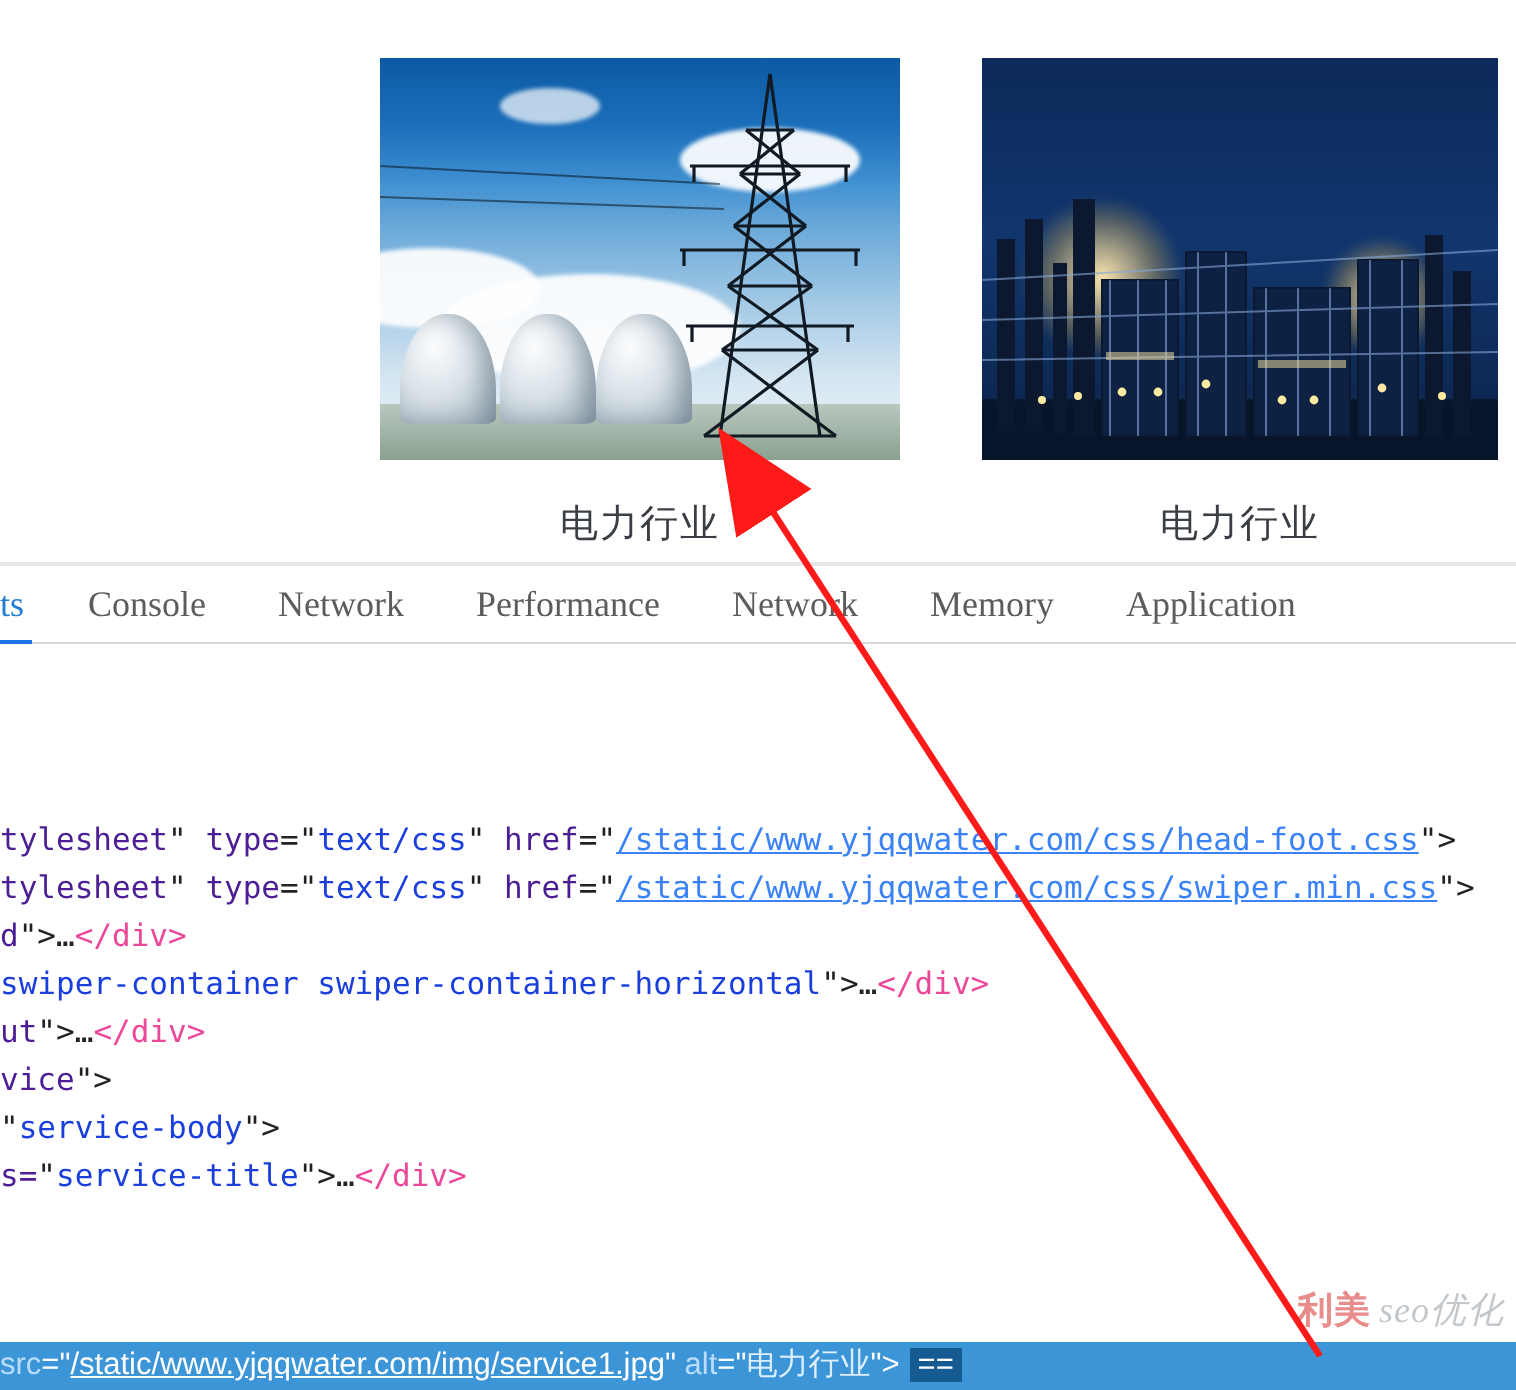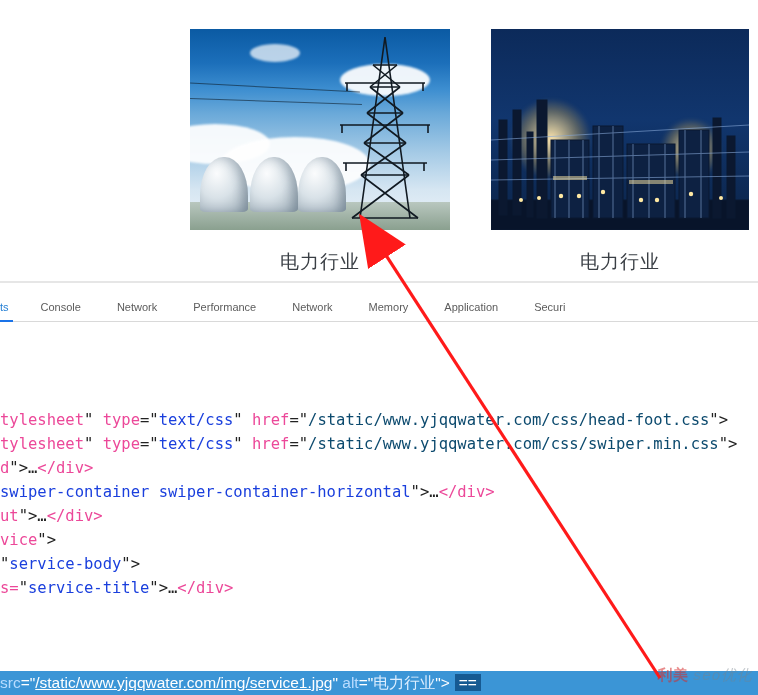--- a/index.html
+++ b/index.html
@@ -27,40 +27,40 @@
   .pylon svg{width:100%;height:100%;display:block}
   .wire{position:absolute;height:1px;background:rgba(10,20,30,.55)}
   
   .steel{background:linear-gradient(180deg,#0c2a5a 0%,#11366e 45%,#0b2347 100%);position:relative;overflow:hidden}
   .plant{position:absolute;left:0;right:0;bottom:0;height:150px}
   .plant svg{width:100%;height:100%;display:block}
   .glow{position:absolute;width:80px;height:80px;border-radius:50%;background:radial-gradient(circle,#ffe8b0 0%,rgba(255,200,80,.3) 50%,transparent 72%);filter:blur(2px)}
   
   .devtools{border-top:2px solid #e6e6e6;font-family:Menlo,Consolas,monospace}
   .tabbar{height:38px;border-bottom:1px solid #d9d9d9;display:flex;align-items:flex-end;position:relative;padding-left:0}
-  .tab{font-family:Liberation Sans, sans-serif;font-size:11px;color:#5c5c5c;padding:9px 18px 8px;cursor:pointer;position:relative}
+  .tab{font-family:Liberation Serif, serif;font-size:18px;color:#5c5c5c;padding:9px 18px 8px;cursor:pointer;position:relative}
   .tab.cut{padding-left:0;padding-right:14px}
   .tab.active{color:#247fd4}
   .tab.active::after{content:"";position:absolute;left:-2px;right:10px;bottom:-1px;height:2px;background:#1a73e8}
   .code{padding:14px 0 0 0;font-size:15.5px;line-height:24px;color:#222;white-space:nowrap}
   .code .row{padding-left:0}
-  .at{color:#ec4899}
+  .at{color:#4c1d95}
   .str{color:#1a3fdd}
-  .lnk{color:#0c4a6e;}
+  .lnk{color:#3b82f6;text-decoration:underline}
   .pun{color:#222}
   .tg{color:#ec4899}
   .hl{position:absolute;left:0;right:0;bottom:0;height:24px;background:#3b95d6;color:#fff;font-size:15.5px;line-height:24px;padding-left:0;overflow:hidden}
   .hl .at{color:#b9dcff}
   .hl .str{color:#dceeff}
   .hl .lnk{color:#fff;text-decoration:underline}
   .hl .end{background:#165a92;padding:0 4px;margin-left:5px}
   
   #arrow{position:absolute;left:0;top:0;pointer-events:none}
   
-  .wm{position:absolute;right:6px;bottom:10px;font-family:Liberation Mono, monospace;font-size:15px;color:rgba(120,130,140,.45);font-style:italic;letter-spacing:.5px}
+  .wm{position:absolute;right:6px;bottom:28px;font-family:Liberation Serif, serif;font-size:18px;color:rgba(120,130,140,.45);font-style:italic;letter-spacing:.5px}
   .wm b{color:rgba(214,46,46,.55);font-weight:700;font-style:normal;margin-right:4px}
 </style>
 </head>
 <body>
 
 <div class="viewport">
 
   <div class="page-top">
     <div class="card card1">
       <div class="card-img sky">
@@ -134,21 +134,20 @@
 
   <div class="devtools">
     <div class="tabbar">
       <div class="tab cut active">ts</div>
       <div class="tab">Console</div>
       <div class="tab">Network</div>
       <div class="tab">Performance</div>
       <div class="tab">Network</div>
       <div class="tab">Memory</div>
       <div class="tab">Application</div>
-      <div class="tab">Securi</div>
     </div>
 
     <div class="code">
       <div style="height:72px"></div>
       <div class="row"><span class="at">tylesheet</span><span class="pun">"</span> <span class="at">type</span><span class="pun">=</span><span class="pun">"</span><span class="str">text/css</span><span class="pun">"</span> <span class="at">href</span><span class="pun">=</span><span class="pun">"</span><span class="lnk">/static/www.yjqqwater.com/css/head-foot.css</span><span class="pun">"</span><span class="pun">&gt;</span></div>
       <div class="row"><span class="at">tylesheet</span><span class="pun">"</span> <span class="at">type</span><span class="pun">=</span><span class="pun">"</span><span class="str">text/css</span><span class="pun">"</span> <span class="at">href</span><span class="pun">=</span><span class="pun">"</span><span class="lnk">/static/www.yjqqwater.com/css/swiper.min.css</span><span class="pun">"</span><span class="pun">&gt;</span></div>
       <div class="row"><span class="at">d</span><span class="pun">"&gt;</span><span>…</span><span class="tg">&lt;/div&gt;</span></div>
       <div class="row"><span class="str">swiper-container swiper-container-horizontal</span><span class="pun">"&gt;</span><span>…</span><span class="tg">&lt;/div&gt;</span></div>
       <div class="row"><span class="at">ut</span><span class="pun">"&gt;</span><span>…</span><span class="tg">&lt;/div&gt;</span></div>
       <div class="row"><span class="at">vice</span><span class="pun">"&gt;</span></div>

